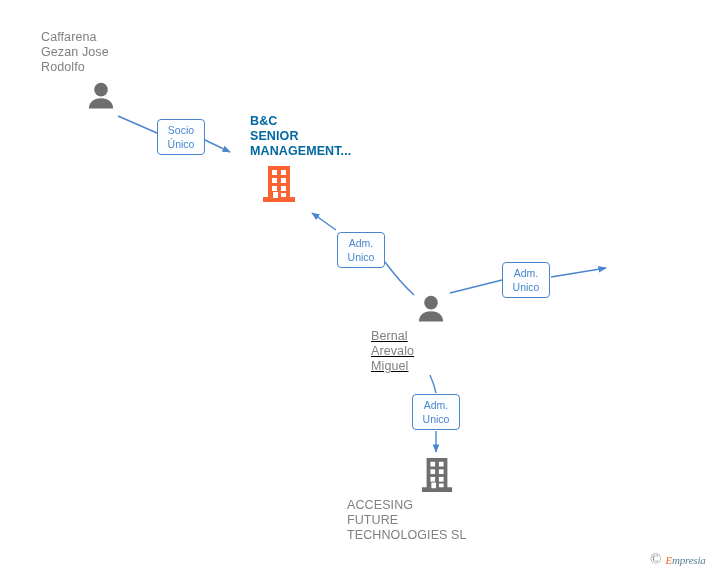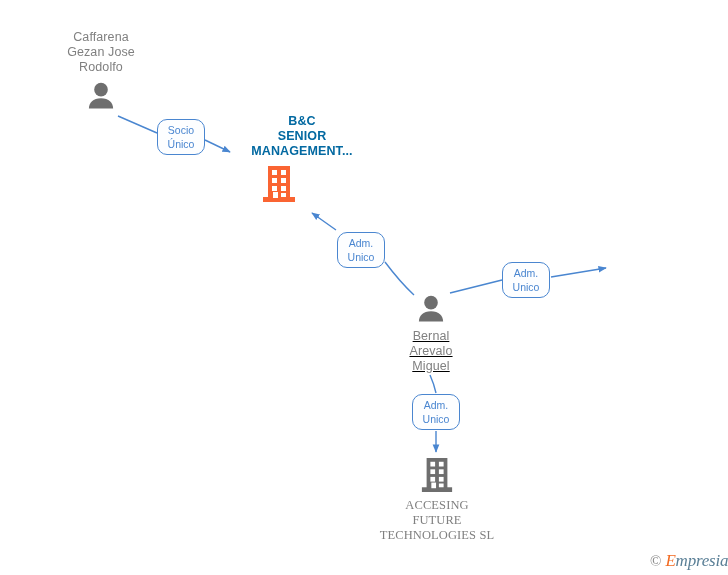--- a/index.html
+++ b/index.html
@@ -19,21 +19,21 @@
   }
   #edge-layer {
     position: absolute;
     left: 0;
     top: 0;
     width: 728px;
     height: 575px;
   }
   .node {
     position: absolute;
-    text-align: center;
+    text-align: left;
   }
   .node-label {
     font-size: 12.5px;
     line-height: 15px;
     color: #808080;
     white-space: pre-line;
     letter-spacing: 0.1px;
   }
   .node-label.focus {
     color: #0369a1;
@@ -41,21 +41,21 @@
     padding-left: 46px;
   }
   .node-icon {
     display: block;
     margin: 0 auto;
   }
   .edge-label {
     position: absolute;
     box-sizing: border-box;
     border: 1.3px solid #4a86d0;
-    border-radius: 10px;
+    border-radius: 4px;
     background: #fdfeff;
     color: #4a86d0;
     font-size: 10.5px;
     line-height: 14px;
     text-align: center;
     padding: 3px 0 2px 0;
     white-space: pre-line;
   }
   #watermark {
     position: absolute;
@@ -64,21 +64,21 @@
     gap: 4px;
   }
   .wm-c {
     font-size: 15px;
     color: #8a8a8a;
     font-family: "Liberation Serif", serif;
   }
   .wm-text {
     font-family: "Liberation Serif", serif;
     font-style: italic;
-    font-size: 17px;
+    font-size: 11px;
     color: #f26a21;
     letter-spacing: -0.2px;
   }
   .wm-text .tail {
     color: #5a7f96;
   }
 </style>
 </head>
 <body>
 
@@ -144,21 +144,21 @@
   <div class="node" style="left:371px; top:292px; width:120px;text-decoration:underline;">
     <svg class="node-icon" width="34" height="34" viewBox="0 0 32 32">
       <circle cx="16" cy="10" r="6.4" fill="#6e6e6e"></circle>
       <path d="M 16 18 C 8.6 18 4.6 22.2 4.6 27.8 L 27.4 27.8 C 27.4 22.2 23.4 18 16 18 Z" fill="#6e6e6e"></path>
     </svg>
     <div class="node-label" style="margin-top:3px;">Bernal
 Arevalo
 Miguel</div>
   </div>
 
-  <div class="node" style="left:347px; top:456px; width:180px;font-family:Liberation Serif, serif;">
+  <div class="node" style="left:347px; top:456px; width:180px;">
     <svg class="node-icon" width="34" height="38" viewBox="0 0 36 40">
       <rect x="7" y="2" width="22" height="32" fill="#6e6e6e"></rect>
       <rect x="2" y="33" width="32" height="5" fill="#6e6e6e"></rect>
       <rect x="11" y="6" width="5" height="5" fill="#ffffff"></rect>
       <rect x="20" y="6" width="5" height="5" fill="#ffffff"></rect>
       <rect x="11" y="14" width="5" height="5" fill="#ffffff"></rect>
       <rect x="20" y="14" width="5" height="5" fill="#ffffff"></rect>
       <rect x="11" y="22" width="5" height="5" fill="#ffffff"></rect>
       <rect x="20" y="22" width="5" height="5" fill="#ffffff"></rect>
       <rect x="12" y="28" width="5" height="6" fill="#ffffff"></rect>

